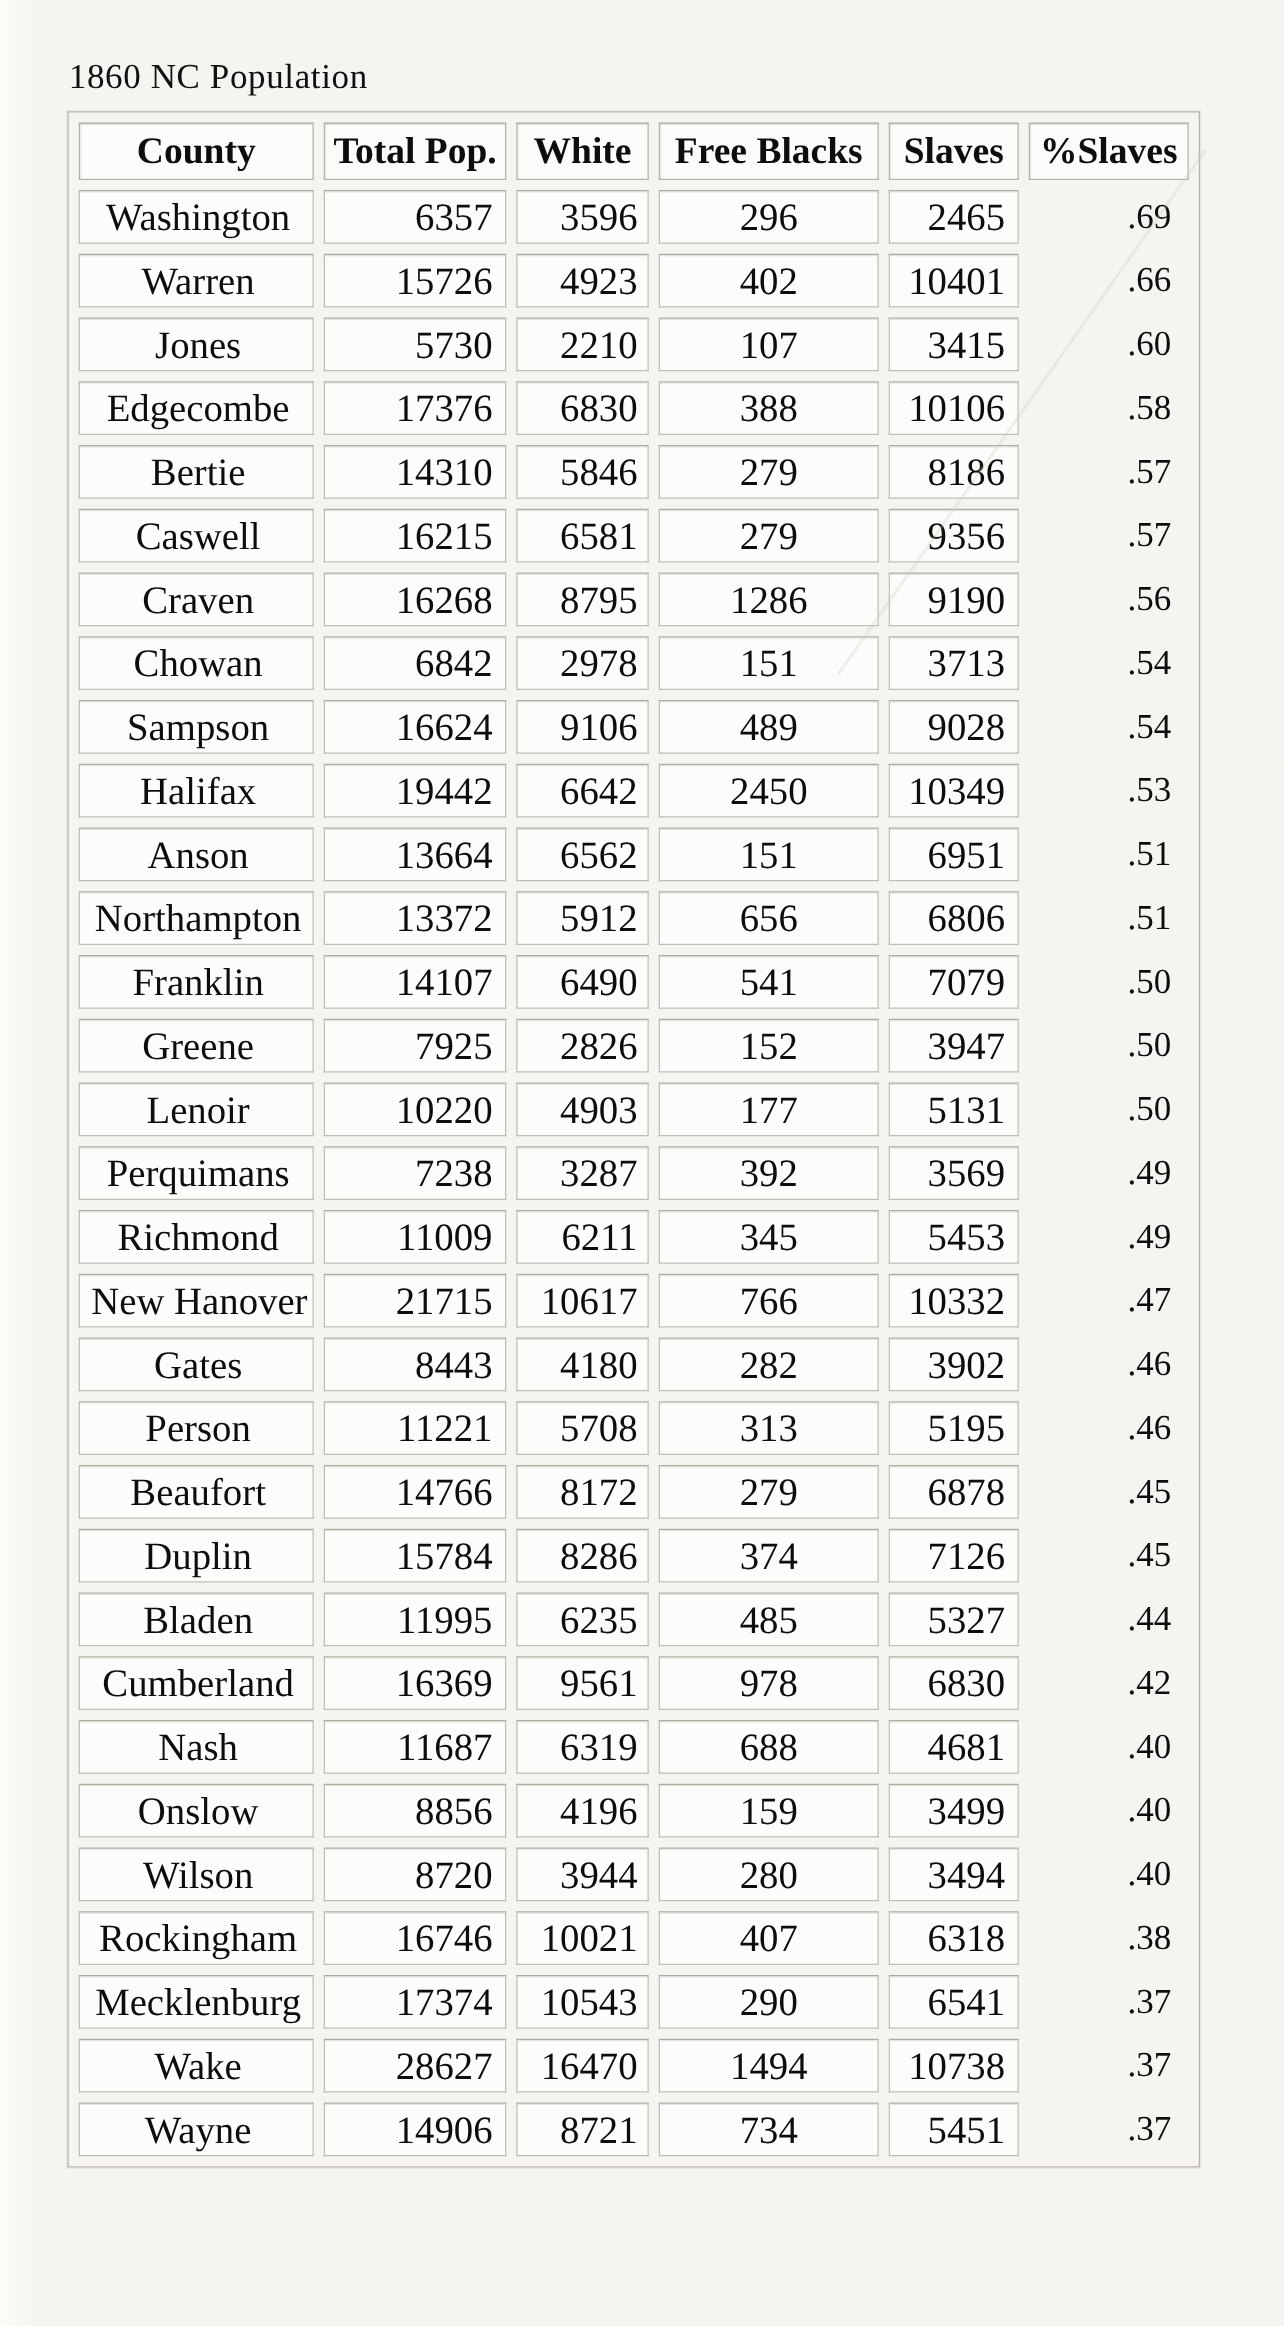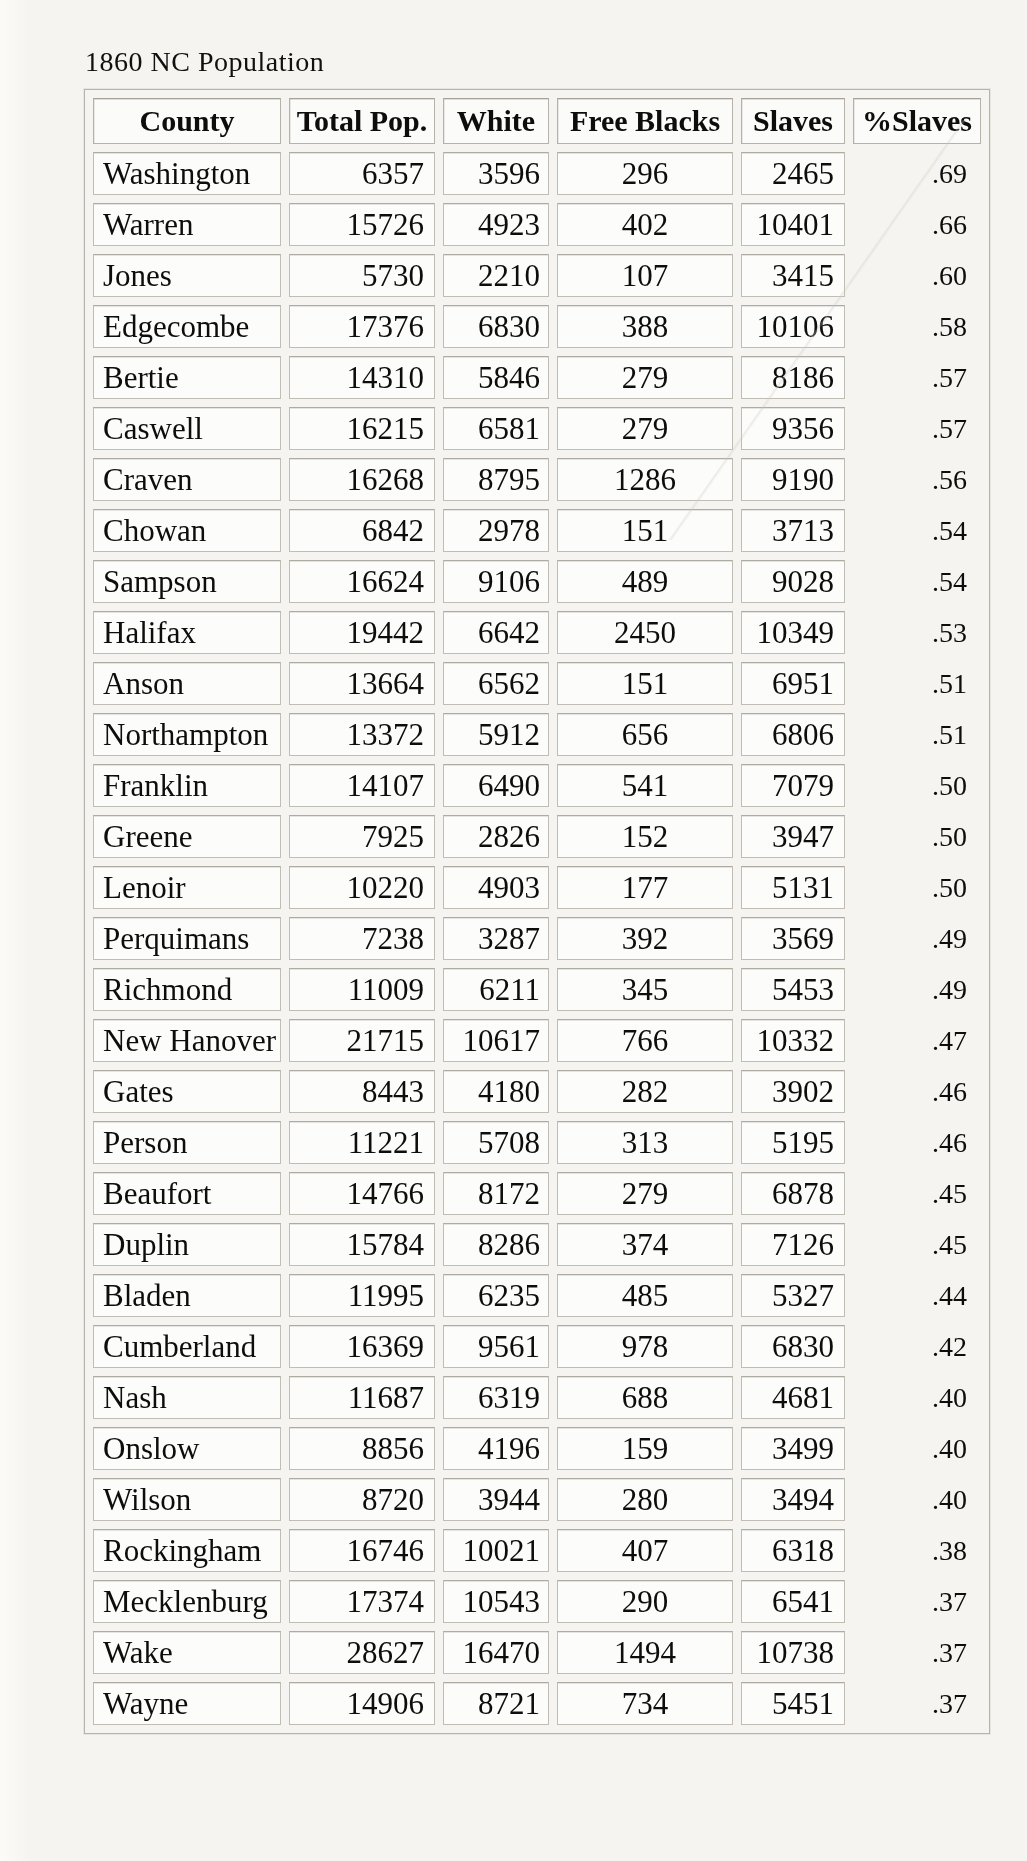--- a/index.html
+++ b/index.html
@@ -9,21 +9,21 @@
     font-family: "Liberation Serif", "DejaVu Serif", serif;
   }
 
   .page {
     position: relative;
     width: 1027px;
     height: 1861px;
     margin: 0 auto;
     background: #f5f4f0;
     box-sizing: border-box;
-    padding: 46px 0 0 84px;
+    padding: 46px 0 0 54px;
     overflow: hidden;
     color: #0d0d0d;
   }
 
   
   .page::before {
     content: "";
     position: absolute;
     left: 0; top: 0;
     width: 30px; height: 100%;
@@ -86,21 +86,21 @@
     height: 43px;
     font-size: 31px;
     background: #fcfcfa;
     border: 1px solid #c0bdb5;
     border-top-color: #aeaba3;
     box-shadow: inset 0 1px 0 rgba(195,192,185,0.4);
     padding: 0 6px;
   }
 
   
-  td.col-county { text-align: left;  padding-left: 9px; }
+  td.col-county { text-align: center;  padding-left: 9px; }
   td.col-total  { text-align: right; padding-right: 10px; }
   td.col-white  { text-align: right; padding-right: 8px; margin-top: 16px; }
   td.col-free   { text-align: center; }
   td.col-slaves { text-align: right; padding-right: 10px; }
 
   
   td.col-pct {
     background: transparent;
     border: none;
     box-shadow: none;

